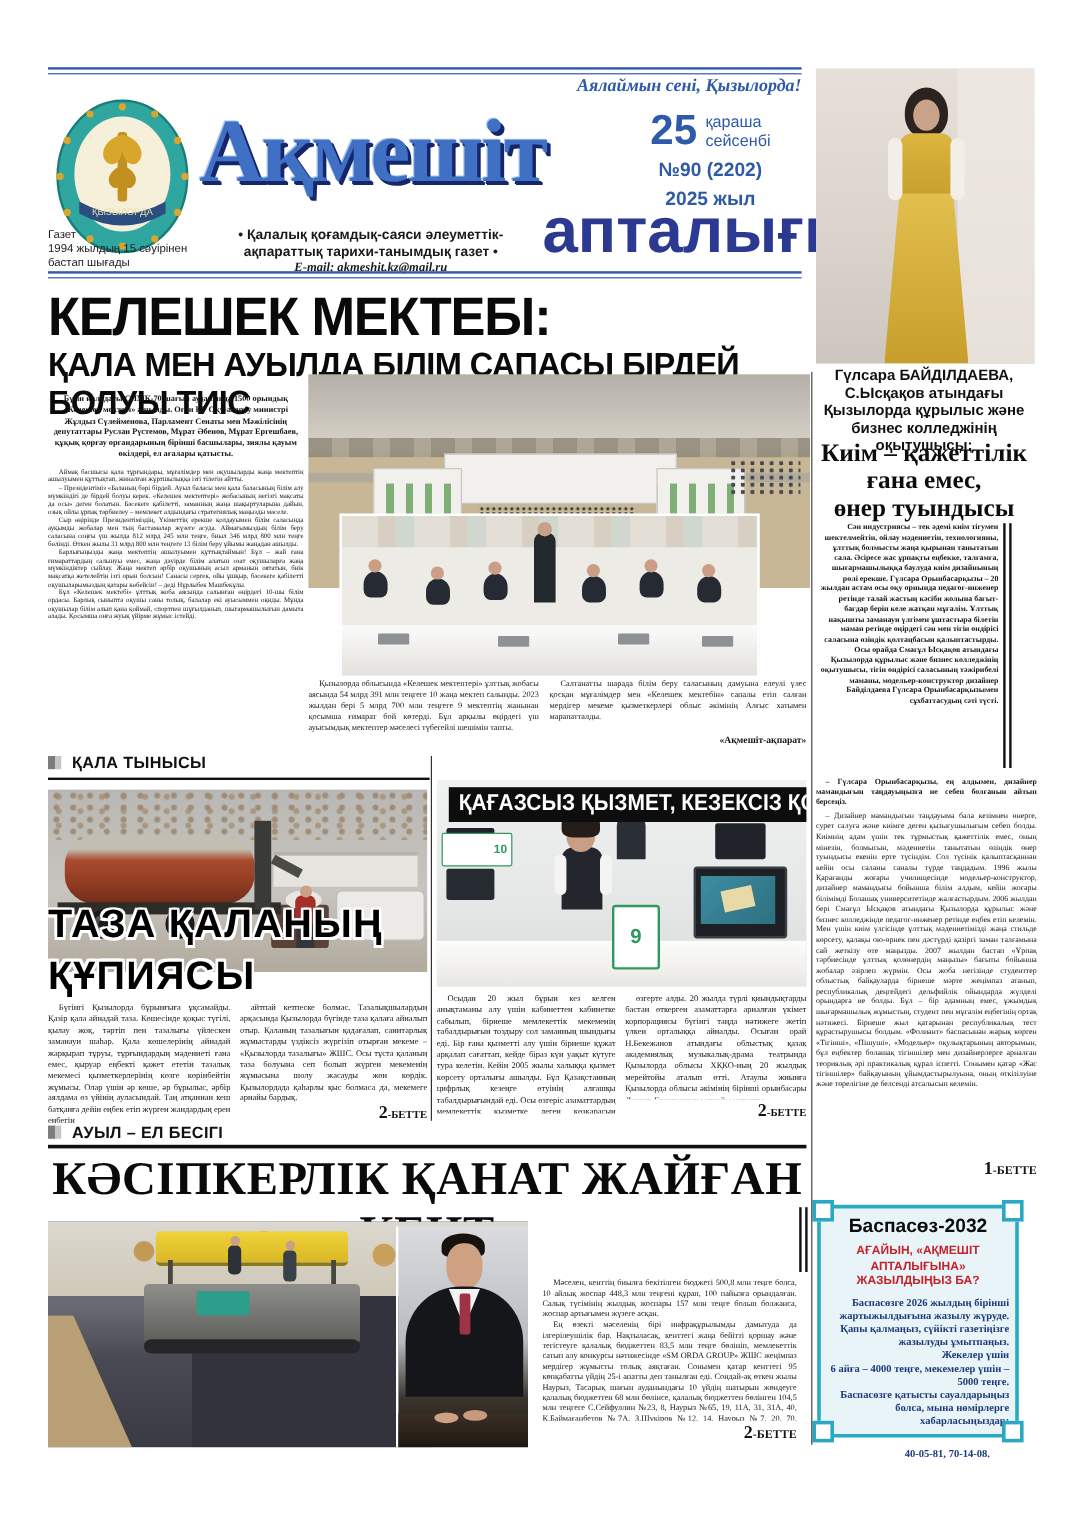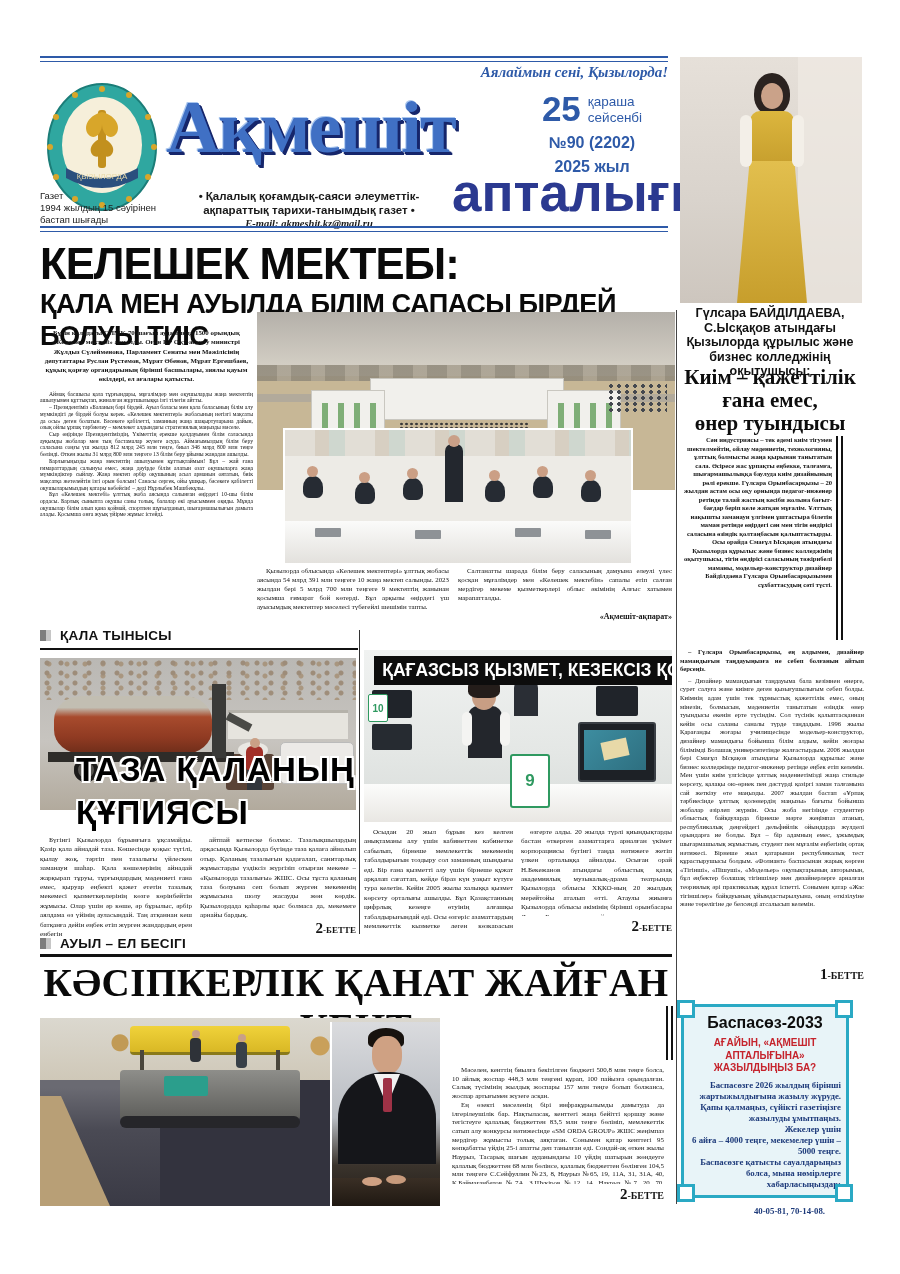--- a/index.html
+++ b/index.html
@@ -18,21 +18,21 @@
   .body7 p{margin:0;text-indent:9px;}
   .body72{font-size:7.1px;line-height:9.4px;}
   .body72 p{margin:0;text-indent:9px;}
   .more{font-weight:bold;text-align:right;font-size:9px;font-family:"Liberation Serif",serif;}
   .more::first-letter{font-size:15px;}
   .secthead{font-family:"Liberation Sans",sans-serif;font-weight:bold;font-size:13.5px;color:#111;
             letter-spacing:.3px;display:flex;align-items:center;gap:9px;}
   .sq{width:11px;height:11px;background:linear-gradient(90deg,#7d7d7d 55%,#c6c6c6 55%);}
   .photo{position:absolute;overflow:hidden;}
   .outline-w{text-shadow:-2px -2px 0 #fff,2px -2px 0 #fff,-2px 2px 0 #fff,2px 2px 0 #fff,
-             0 -2px 0 #fff,0 2px 0 #fff,-2px 0 0 #fff,2px 0 0 #fff;margin-left:36px;}
+             0 -2px 0 #fff,0 2px 0 #fff,-2px 0 0 #fff,2px 0 0 #fff;}
   .vline{position:absolute;width:0;border-left:1px solid #333;}
   .dbar{position:absolute;width:3px;border-left:2px solid #111;border-right:2px solid #111;}
 </style>
 </head>
 <body>
 
 <div class="page">
 
   <div class="abs rule2" style="left:40px;top:56px;width:628px;"></div>
   <div class="abs ser blue" style="left:300px;top:64px;width:368px;text-align:right;font-size:15px;font-weight:bold;font-style:italic;">Аялаймын сені, Қызылорда!</div>
@@ -110,21 +110,21 @@
     <p style="margin:0 0 3px 0;text-indent:8px;font-weight:bold;">– Гүлсара Орынбасарқызы, ең алдымен, дизайнер мамандығын таңдауыңызға не себеп болғанын айтып берсеңіз.</p>
     <p style="margin:0;text-indent:8px;">– Дизайнер мамандығын таңдауыма бала кезімнен өнерге, сурет салуға және киімге деген қызығушылығым себеп болды. Киімнің адам үшін тек тұрмыстық қажеттілік емес, оның мінезін, болмысын, мәдениетін танытатын өзіндік өнер туындысы екенін ерте түсіндім. Сол түсінік қалыптасқаннан кейін осы саланы саналы түрде таңдадым. 1996 жылы Қарағанды жоғары училищесінде модельер-конструктор, дизайнер мамандығы бойынша білім алдым, кейін жоғары білімімді Болашақ университетінде жалғастырдым. 2006 жылдан бері Смағұл Ысқақов атындағы Қызылорда құрылыс және бизнес колледжінде педагог-инженер ретінде еңбек етіп келемін. Мен үшін киім үлгісінде ұлттық мәдениетімізді жаңа стильде көрсету, қалақы ою-өрнек пен дәстүрді қазіргі заман талғамына сай жеткізу өте маңызды. 2007 жылдан бастап «Ұрпақ тәрбиесінде ұлттық қолөнердің маңызы» бағыты бойынша жобалар әзірлеп жүрмін. Осы жоба негізінде студенттер облыстық байқауларда бірнеше мәрте жеңімпаз атанып, республикалық деңгейдегі дельфийлік ойындарда жүлделі орындарға ие болды. Бұл – бір адамның емес, ұжымдық шығармашылық жұмыстың, студент пен мұғалім еңбегінің ортақ нәтижесі. Бірнеше жыл қатарынан республикалық тест құрастырушысы болдым. «Фолиант» баспасынан жарық көрген «Тігінші», «Пішуші», «Модельер» оқулықтарының авторымын, бұл еңбектер болашақ тігіншілер мен дизайнерлерге арналған теориялық әрі практикалық құрал іспетті. Сонымен қатар «Жас тігіншілер» байқауының ұйымдастырылуына, оның өткізілуіне және төрелігіне де белсенді атсалысып келемін.</p>
   </div>
   <div class="abs more" style="left:680px;top:966px;width:184px;font-size:10px;">1-БЕТТЕ</div>
 
   <div class="abs" style="left:681px;top:1004px;width:162px;height:188px;background:#e8f4f8;border:3px solid #2aa9c4;border-radius:4px;">
     <div class="abs" style="left:-7px;top:-7px;width:12px;height:12px;border:3px solid #2aa9c4;background:#fff;"></div>
     <div class="abs" style="right:-7px;top:-7px;width:12px;height:12px;border:3px solid #2aa9c4;background:#fff;"></div>
     <div class="abs" style="left:-7px;bottom:-7px;width:12px;height:12px;border:3px solid #2aa9c4;background:#fff;"></div>
     <div class="abs" style="right:-7px;bottom:-7px;width:12px;height:12px;border:3px solid #2aa9c4;background:#fff;"></div>
-    <div class="san" style="text-align:center;font-size:16px;font-weight:800;color:#0d0d0d;margin-top:7px;">Баспасөз-2033</div>
+    <div class="san" style="text-align:center;font-size:16px;font-weight:800;color:#0d0d0d;margin-top:7px;">Баспасөз-2032</div>
     <div class="san" style="text-align:center;font-size:10px;font-weight:800;line-height:12.5px;color:#c5232c;margin:5px 6px 0 6px;">АҒАЙЫН,  «АҚМЕШІТ АПТАЛЫҒЫНА» ЖАЗЫЛДЫҢЫЗ БА?</div>
     <div class="ser" style="text-align:right;font-size:8.8px;font-weight:bold;line-height:11px;color:#1d3a7a;margin:5px 5px 0 5px;">
       <p style="margin:0;">Баспасөзге 2026 жылдың бірінші жартыжылдығына жазылу жүруде. Қапы қалмаңыз, сүйікті газетіңізге жазылуды ұмытпаңыз.</p>
       <p style="margin:0;">Жекелер үшін</p>
       <p style="margin:0;">6 айға – 4000 теңге, мекемелер үшін – 5000 теңге.</p>
       <p style="margin:0;">Баспасөзге қатысты сауалдарыңыз болса, мына нөмірлерге хабарласыңыздар:</p>
       <p style="margin:16px;">40-05-81, 70-14-08.</p>
     </div>
   </div>
 
@@ -232,21 +232,21 @@
     <div class="abs" style="left:154px;top:18px;width:14px;height:15px;background:#c89e84;border-radius:50%;"></div>
     <div class="abs" style="left:104px;top:56px;width:34px;height:52px;background:#23262c;border-radius:10px 10px 0 0;"></div>
     <div class="abs" style="left:98px;top:62px;width:10px;height:34px;background:#f4f4f2;border-radius:5px;"></div>
     <div class="abs" style="left:136px;top:62px;width:10px;height:34px;background:#f4f4f2;border-radius:5px;"></div>
     <div class="abs" style="left:108px;top:34px;width:24px;height:26px;background:#c89e84;border-radius:50%;"></div>
     <div class="abs" style="left:104px;top:26px;width:32px;height:22px;background:#241d1a;border-radius:50% 50% 30% 30%;"></div>
     <div class="abs" style="left:0;bottom:0;width:100%;height:38px;background:linear-gradient(#fcfcfb,#e9e7e3);"></div>
     <div class="abs san" style="left:146px;top:104px;width:36px;height:50px;background:#fff;border:2px solid #2f9960;border-radius:3px;
          display:flex;align-items:center;justify-content:center;font-size:17px;font-weight:bold;color:#2f9960;">9</div>
     <div class="abs san" style="left:4px;top:44px;width:18px;height:26px;background:#fff;border:1px solid #2f9960;border-radius:2px;
-         display:flex;align-items:center;justify-content:center;font-size:10px;font-weight:bold;color:#2f9960;">10</div>
+         display:flex;align-items:center;justify-content:center;font-size:10px;font-weight:bold;color:#2f9960;padding-left:39px;">10</div>
     <div class="abs san" style="left:10px;top:6px;display:inline-block;background:#0d0d0d;color:#fff;padding:3px 9px 4px 9px;
          font-size:19px;font-weight:800;letter-spacing:0;transform:scaleX(.92);transform-origin:left;white-space:nowrap;">ҚАҒАЗСЫЗ ҚЫЗМЕТ, КЕЗЕКСІЗ ҚОҒАМ</div>
   </div>
 
   <div class="abs ser j body72" style="left:364px;top:828px;width:149px;height:100px;overflow:hidden;">
     <p>Осыдан 20 жыл бұрын кез келген анықтаманы алу үшін кабинеттен кабинетке сабылып, бірнеше мемлекеттік мекеменің табалдырығын тоздыру сол заманның шындығы еді. Бір ғана қызметті алу үшін бірнеше құжат арқалап сағаттап, кейде біраз күн уақыт күтуге тура келетін. Кейін 2005 жылы халыққа қызмет көрсету орталығы ашылды. Бұл Қазақстанның цифрлық кезеңге өтуінің алғашқы табалдырығындай еді. Осы өзгеріс азаматтардың мемлекеттік қызметке деген көзқарасын түбегейлі</p>
   </div>
   <div class="abs ser j body72" style="left:521px;top:828px;width:151px;height:88px;overflow:hidden;">
     <p>өзгерте алды. 20 жылда түрлі қиындықтарды бастан өткерген азаматтарға арналған үкімет корпорациясы бүгінгі таңда нәтижеге жетіп үлкен орталыққа айналды. Осыған орай Н.Бекежанов атындағы облыстық қазақ академиялық музыкалық-драма театрында Қызылорда облысы ХҚКО-ның 20 жылдық мерейтойы аталып өтті. Атаулы жиынға Қызылорда облысы әкімінің бірінші орынбасары Данияр Еренғалиұлы арнайы қатысты.</p>
   </div>

